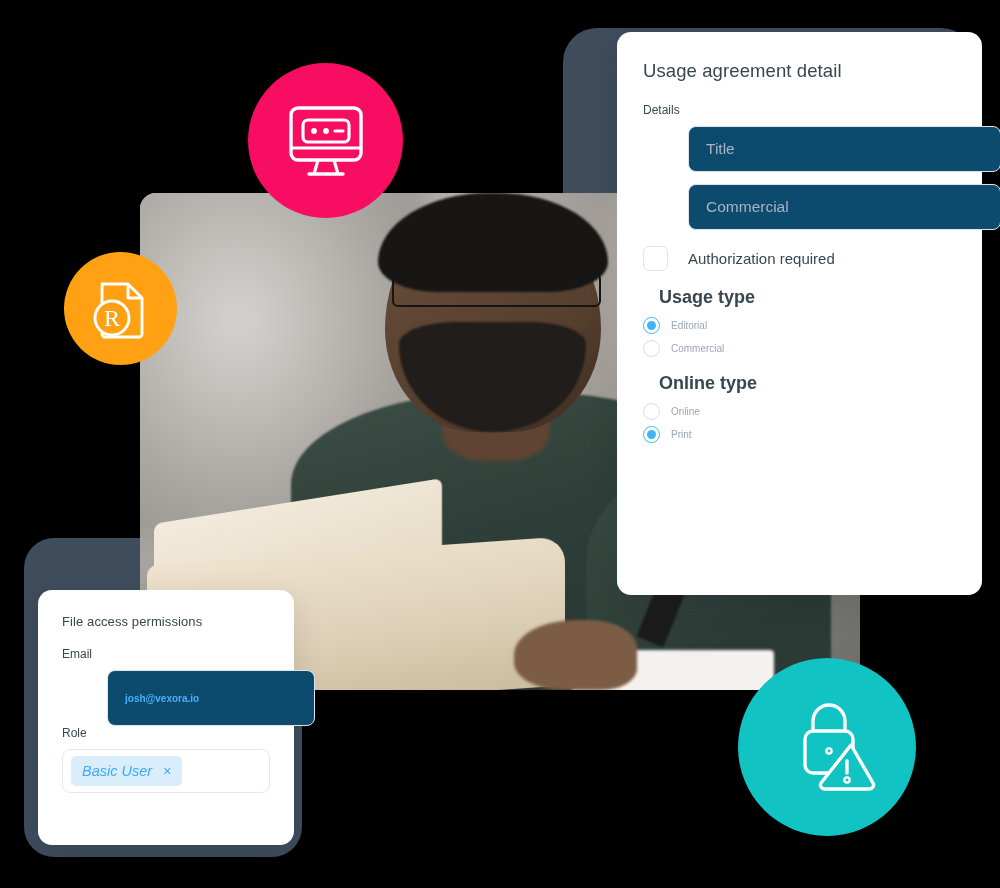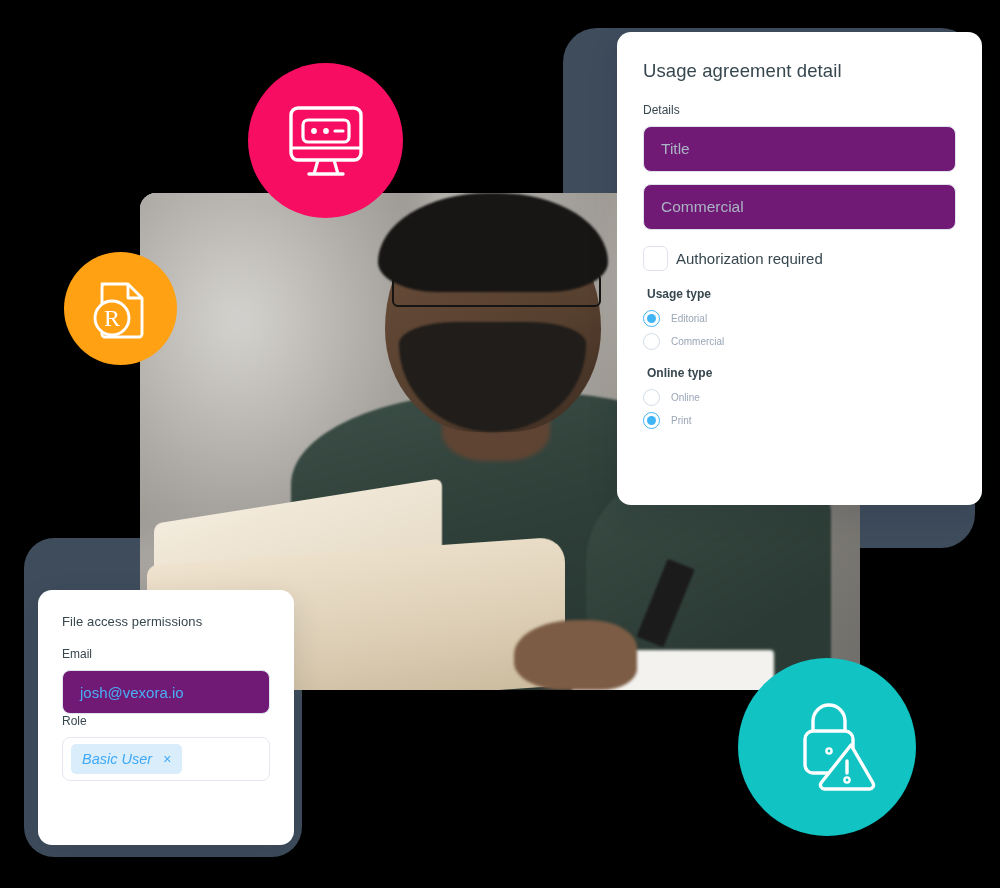--- a/index.html
+++ b/index.html
@@ -110,53 +110,53 @@
     background: #f3f2ef; border-radius: 4px; filter: blur(1.4px);
   }
 
   
   .panel {
     position: absolute;
     background: #ffffff;
     border-radius: 14px;
     box-shadow: 0 10px 30px rgba(16,24,40,.12);
   }
-  #panel-usage { left: 617px; top: 32px;  width: 365px; height: 473px; padding: 28px 26px; }
+  #panel-usage { left: 617px; top: 32px;  width: 365px; height: 563px; padding: 28px 26px; }
   #panel-perms { left: 38px;  top: 590px; width: 256px; height: 255px; padding: 24px 24px; }
 
   .panel-title {
     font-size: 18.5px; font-weight: 400; color: #37474f;
     letter-spacing: .1px; margin-bottom: 21px;
   }
   #panel-perms .panel-title { font-size: 13px; margin-bottom: 18px; }
 
   .field-label {
     font-size: 12px; color: #37474f; margin-bottom: 9px; font-weight: 400;
   }
   .text-input {
     width: 100%; height: 46px;
     border: 1px solid #dfe4ec; border-radius: 8px;
-    background: #701a75; padding: 8px 17px;
+    background: #0c4a6e; padding: 8px 17px;
     font-family: "Liberation Sans", sans-serif;
     font-size: 15.5px; color: #aab4c4;
-    display: flex; align-items: center;
+    display: flex; align-items: center; margin-left: 45px;
   }
   #panel-usage .text-input { margin-bottom: 12px; }
-  #email-input { color: #49b0f7; font-size: 15px; height: 44px; }
-
-  .check-row { display: flex; align-items: center; gap: 8px; margin: 16px 0 8px; }
+  #email-input { color: #49b0f7; font-size: 10px; height: 56px; font-weight: bold; }
+
+  .check-row { display: flex; align-items: center; gap: 20px; margin: 16px 0 8px; }
   .checkbox {
     width: 25px; height: 25px; border: 1.4px solid #dfe4ec;
     border-radius: 6px; background: #fff; flex: 0 0 auto;
   }
   .check-label { font-size: 15px; color: #37474f; }
 
   .group-title {
-    font-size: 12px; font-weight: 700; color: #37474f;
-    margin: 16px 4px 9px;
+    font-size: 18px; font-weight: 700; color: #37474f;
+    margin: 16px 16px 9px;
   }
   .radio-row { display: flex; align-items: center; gap: 11px; margin-bottom: 6px; }
   .radio {
     width: 17px; height: 17px; border-radius: 50%;
     border: 1.5px solid #d3dbe6; background: #fff; flex: 0 0 auto;
     position: relative;
   }
   .radio.on { border-color: #40b5f5; }
   .radio.on::after {
     content: ""; position: absolute; left: 3px; top: 3px;

